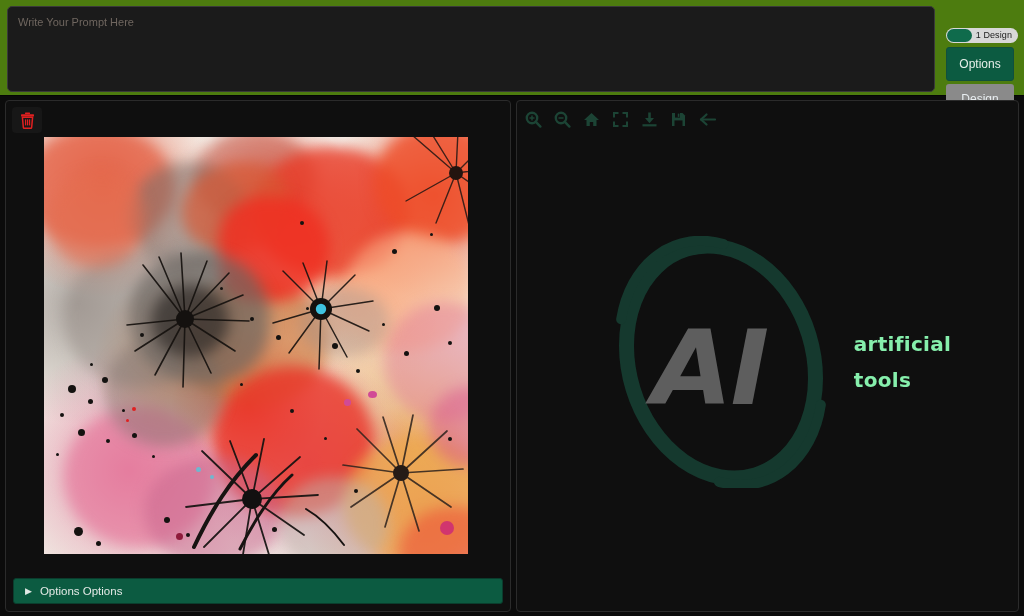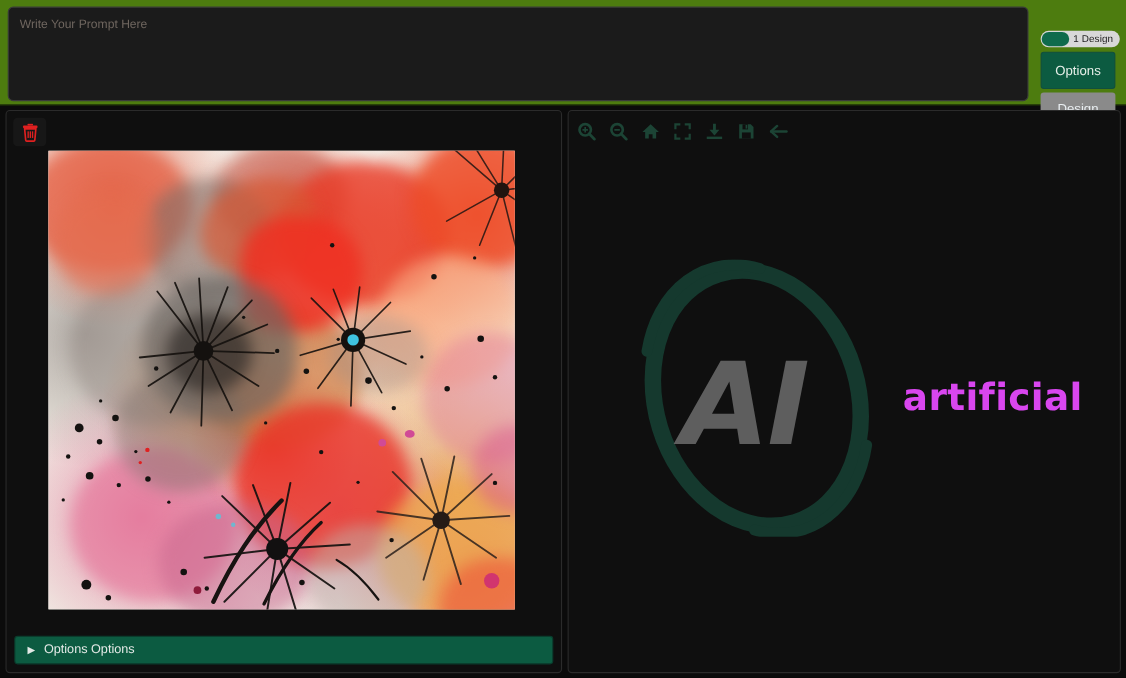--- a/index.html
+++ b/index.html
@@ -253,23 +253,23 @@
   }
   .logo-mark {
     position: relative;
     width: 226px;
     height: 252px;
   }
   .logo-text {
     margin-left: 20px;
     font-family: "DejaVu Sans", sans-serif;
     font-weight: bold;
-    font-size: 34px;
+    font-size: 20px;
     line-height: 36px;
-    color: #d946ef;
+    color: #86efac;
     letter-spacing: 0.3px;
   }
 </style>
 </head>
 <body>
 
 <div class="app">
 
   <div class="top-bar">
 
@@ -561,19 +561,20 @@
             <g transform="rotate(-17 113 126)">
               <ellipse cx="113" cy="126" rx="92" ry="118" fill="none" stroke="#15392e" stroke-width="15"></ellipse>
               <path d="M 30 56 A 92 118 0 0 1 150 14" fill="none" stroke="#15392e" stroke-width="10" stroke-linecap="round"></path>
               <path d="M 196 196 A 92 118 0 0 1 76 240" fill="none" stroke="#15392e" stroke-width="10" stroke-linecap="round"></path>
             </g>
             <text x="44" y="168" font-family="DejaVu Sans, sans-serif" font-size="104" font-weight="bold" font-style="italic" fill="#5e5e5e" letter-spacing="-2">AI</text>
           </svg>
         </div>
         <div class="logo-text">
           <div>artificial</div>
+          <div>tools</div>
         </div>
       </div>
     </div>
 
   </div>
 
 </div>
 
 </body></html>

